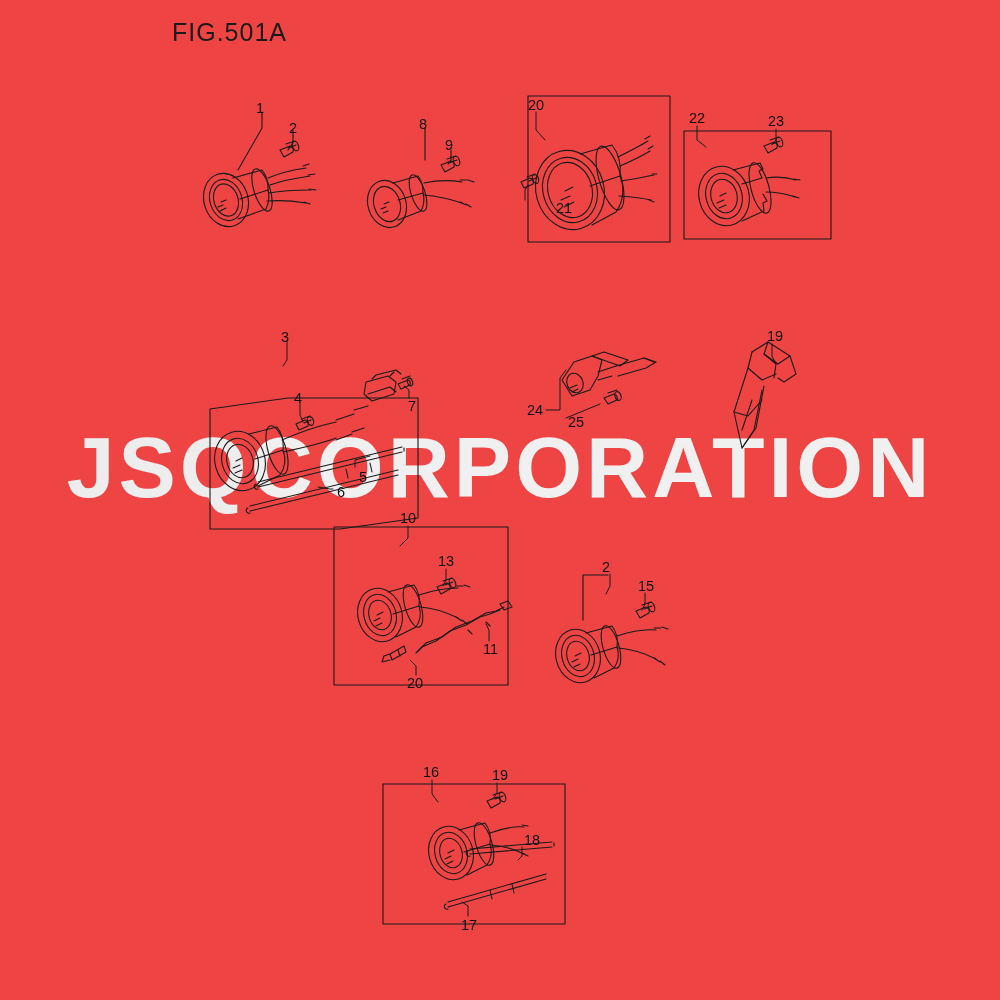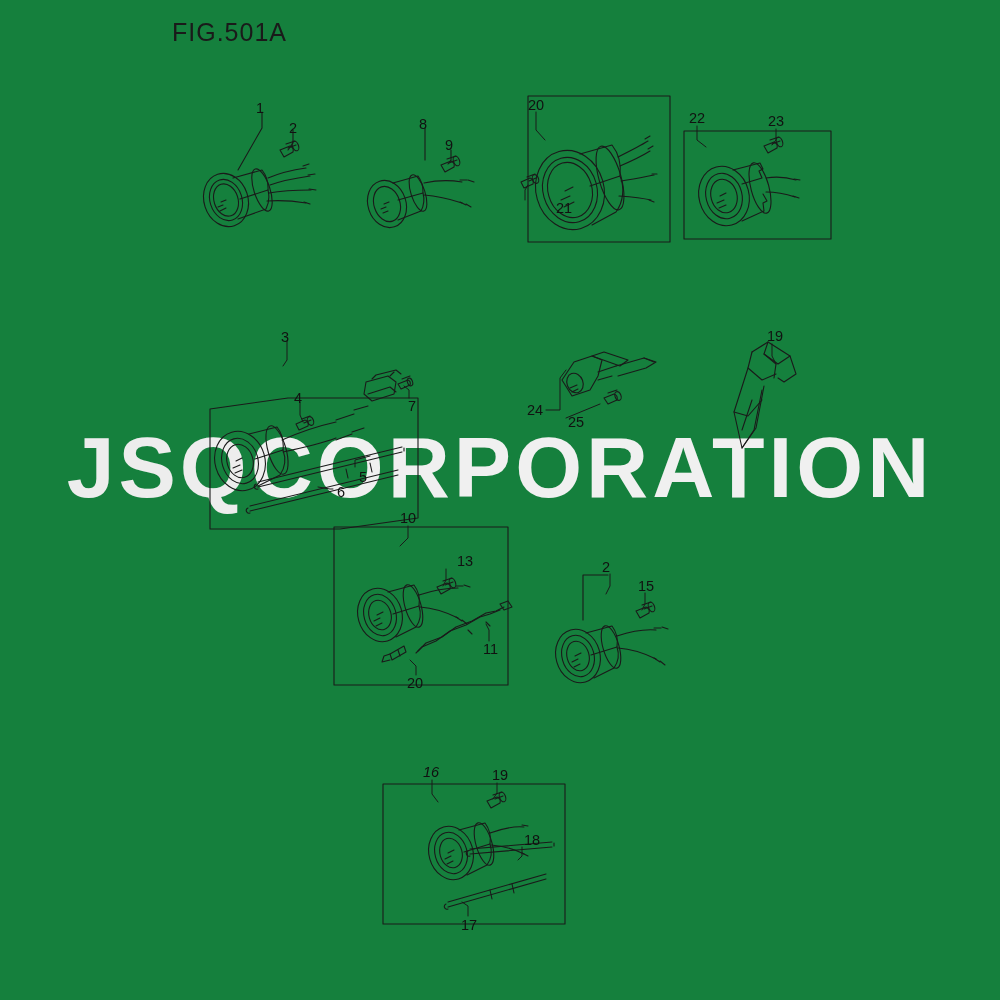--- a/index.html
+++ b/index.html
@@ -4,21 +4,21 @@
 <style>
   html, body {
     margin: 0;
     padding: 0;
     background: #ffffff;
   }
   #page {
     position: relative;
     width: 1000px;
     height: 1000px;
-    background: #15803d;
+    background: #ef4444;
     font-family: "Liberation Sans", sans-serif;
     overflow: hidden;
   }
   #fig-title {
     position: absolute;
     left: 172px;
     top: 18px;
     font-size: 25px;
     letter-spacing: 1px;
     color: #1a1a1a;
@@ -324,24 +324,24 @@
   <div class="callout" style="left:281px; top:329px;">3</div>
   <div class="callout" style="left:294px; top:390px;">4</div>
   <div class="callout" style="left:359px; top:469px;">5</div>
   <div class="callout" style="left:337px; top:484px;">6</div>
   <div class="callout" style="left:408px; top:398px;">7</div>
   <div class="callout" style="left:419px; top:116px;">8</div>
   <div class="callout" style="left:445px; top:137px;">9</div>
   <div class="callout" style="left:400px; top:510px;">10</div>
   <div class="callout" style="left:483px; top:641px;">11</div>
   <div class="callout" style="left:407px; top:675px;">20</div>
-  <div class="callout" style="left:457px; top:553px;">13</div>
+  <div class="callout" style="left:438px; top:553px;">13</div>
   <div class="callout" style="left:602px; top:559px;">2</div>
   <div class="callout" style="left:638px; top:578px;">15</div>
-  <div class="callout" style="left:423px; top:764px;font-style:italic;">16</div>
+  <div class="callout" style="left:423px; top:764px;">16</div>
   <div class="callout" style="left:461px; top:917px;">17</div>
   <div class="callout" style="left:524px; top:832px;">18</div>
   <div class="callout" style="left:492px; top:767px;">19</div>
   <div class="callout" style="left:528px; top:97px;">20</div>
   <div class="callout" style="left:517px; top:200px;margin-left:39px;">21</div>
   <div class="callout" style="left:689px; top:110px;">22</div>
   <div class="callout" style="left:768px; top:113px;">23</div>
   <div class="callout" style="left:527px; top:402px;">24</div>
   <div class="callout" style="left:568px; top:414px;">25</div>
   <div class="callout" style="left:767px; top:328px;">19</div>

